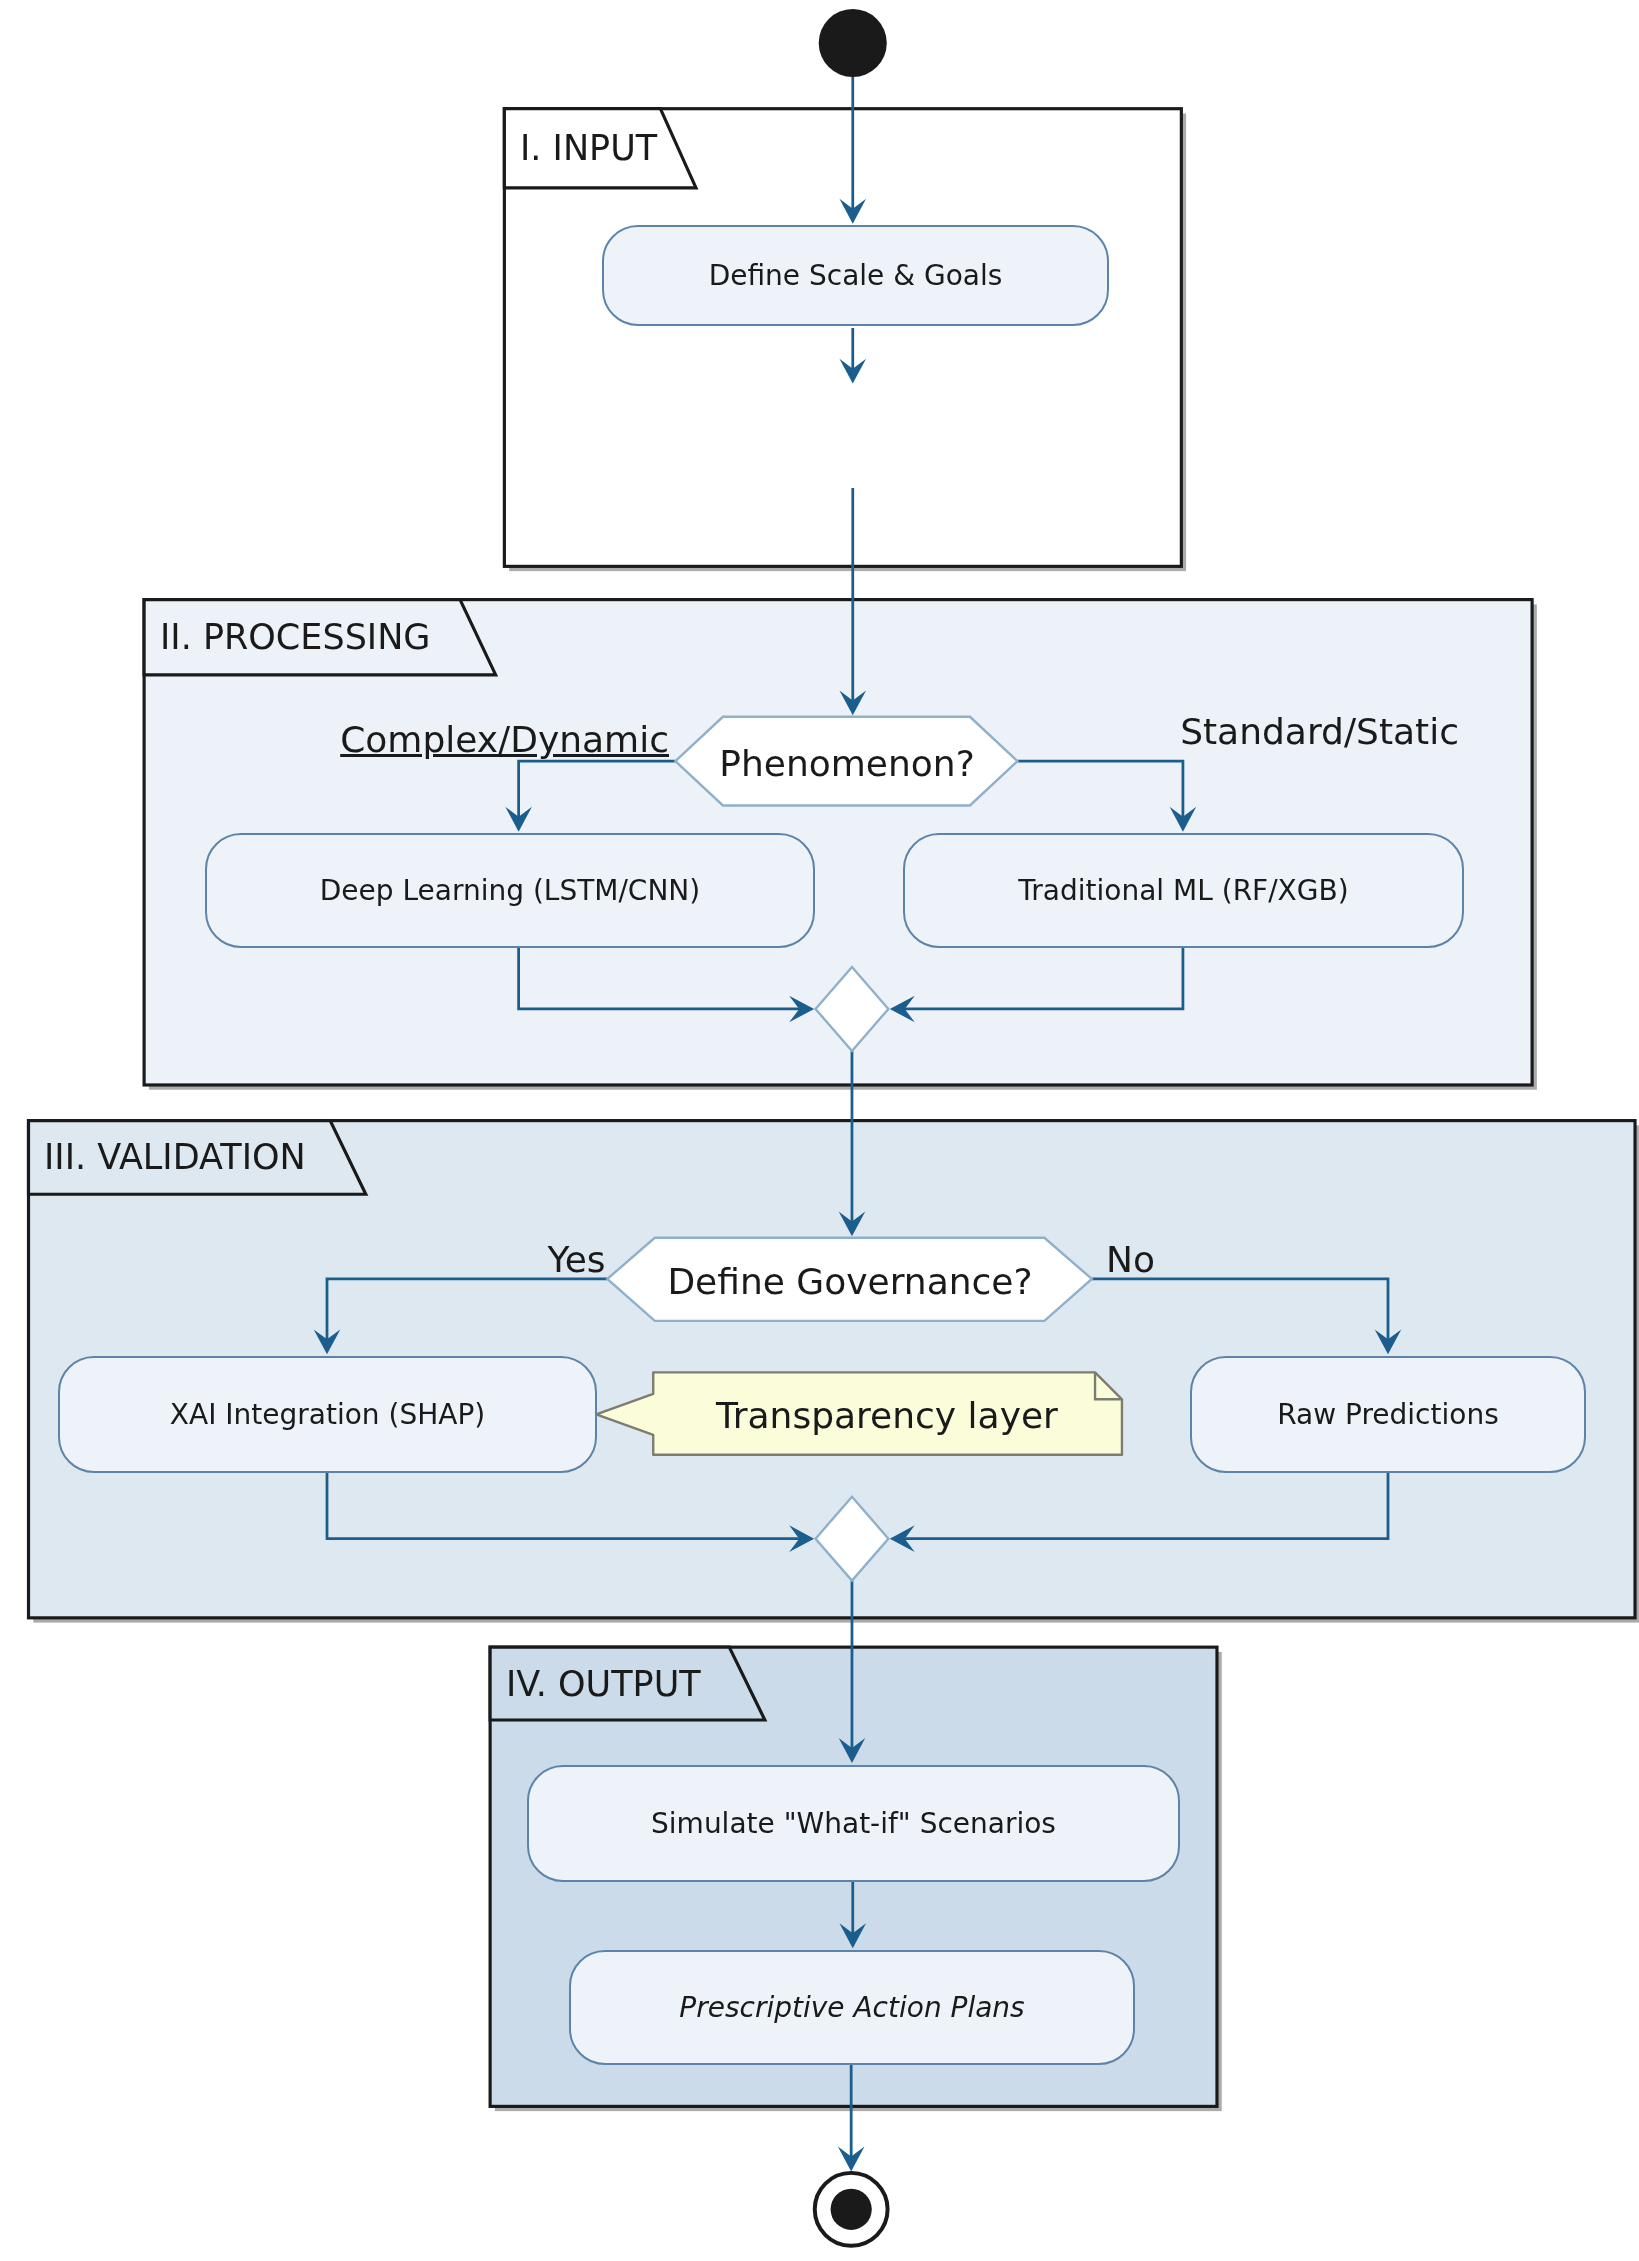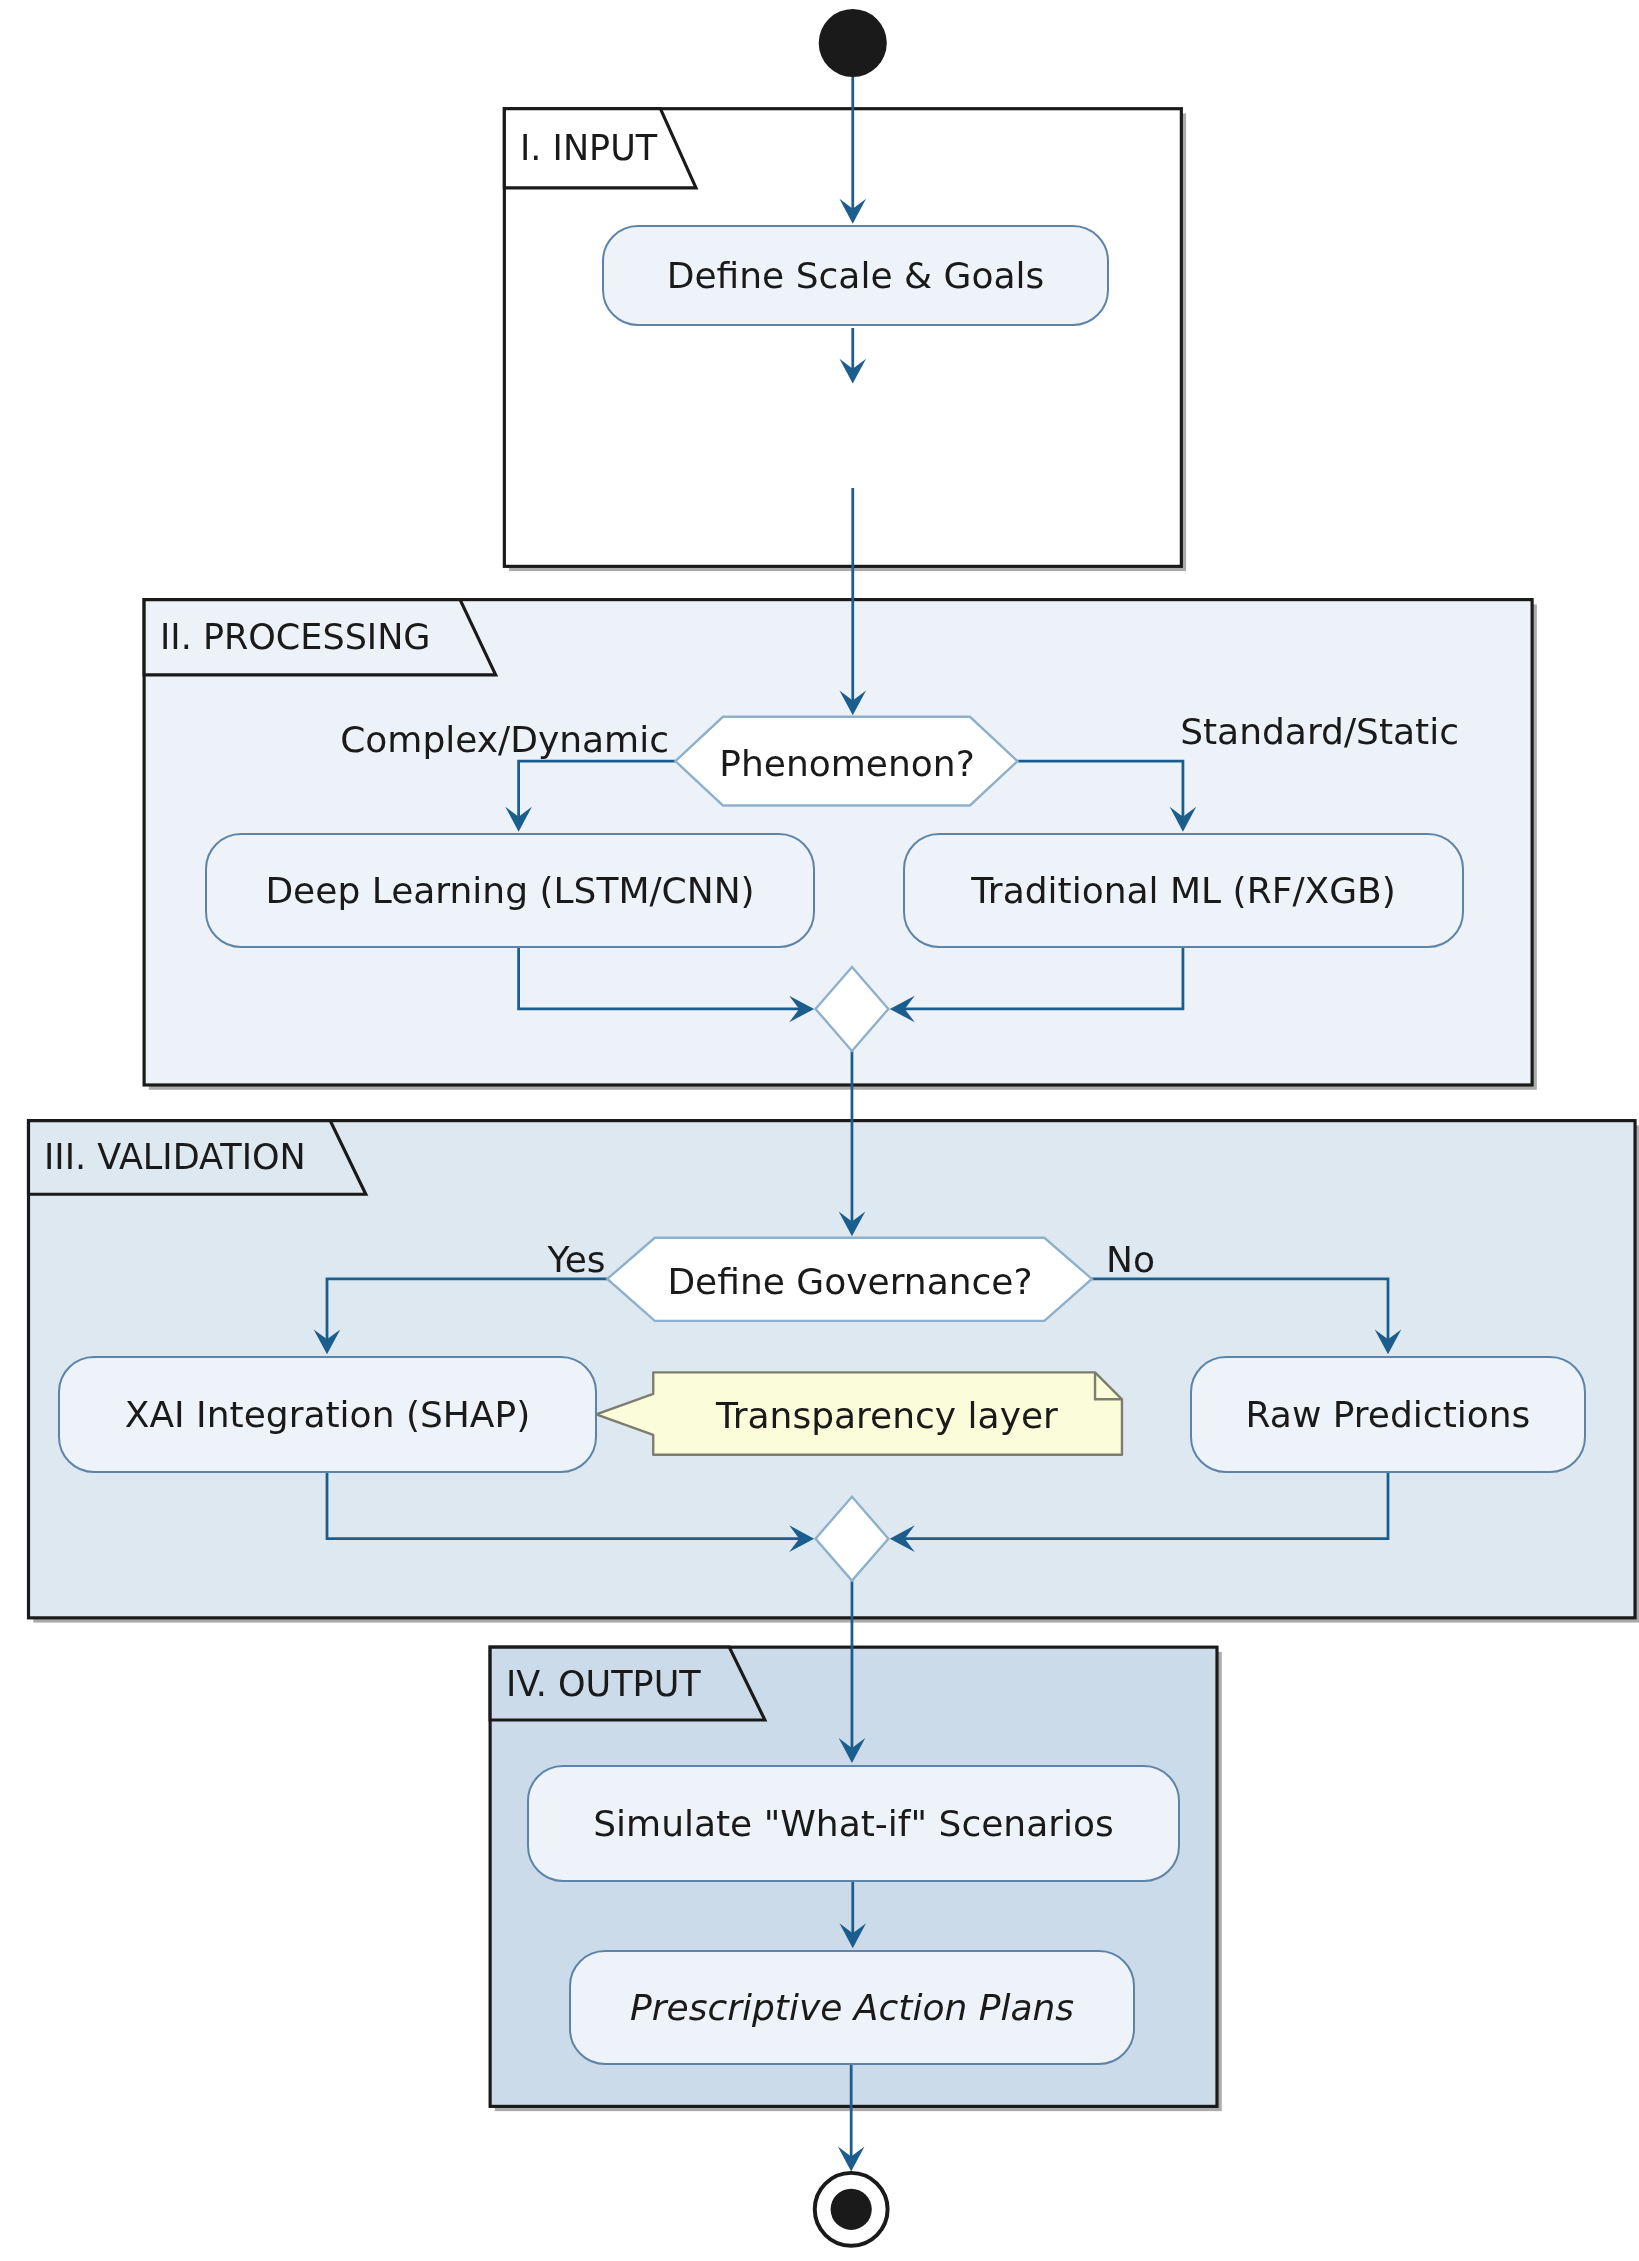--- a/index.html
+++ b/index.html
@@ -27,21 +27,21 @@
   .decision-shape{fill:var(--c-decision_fill,#FFFFFF);stroke:var(--c-decision_border,#8FB0CB);stroke-width:3;}
   .note-shape{fill:var(--c-note_fill,#FBFCDA);stroke:var(--c-note_border,#7D7D6F);stroke-width:3;stroke-linejoin:round;}
   .note-fold{fill:none;stroke:var(--c-note_border,#7D7D6F);stroke-width:3;}
   .terminal{fill:#1A1A1A;}
   .final-ring{fill:#FFFFFF;stroke:#1A1A1A;stroke-width:5;}
 
   .txt{position:absolute;white-space:nowrap;line-height:1.15;}
   .partition-label{font-size:35px;}
   .activity{position:absolute;display:flex;align-items:center;justify-content:center;
     background:var(--c-activity_fill,#EEF3F9);border:2.4px solid var(--c-activity_border,#5D84A8);
-    border-radius:36px;font-size:36px;text-align:center;}
+    border-radius:36px;font-size:28px;text-align:center;}
   .dec-label{position:absolute;display:flex;align-items:center;justify-content:center;font-size:36px;}
   .branch{font-size:36px;}
   .note-text{position:absolute;display:flex;align-items:center;justify-content:center;font-size:36px;}
 </style>
 </head>
 <body>
 
 <div id="canvas">
 
   <svg id="shapes" width="1639" height="2261" viewBox="0 0 2070 2855" xmlns="http://www.w3.org/2000/svg">
@@ -111,21 +111,21 @@
   <div class="activity" style="left:205px;top:833px;width:610px;height:115px;text-align:center;">Deep Learning (LSTM/CNN)</div>
   <div class="activity" style="left:903px;top:833px;width:561px;height:115px;">Traditional ML (RF/XGB)</div>
   <div class="activity" style="left:58px;top:1356px;width:539px;height:117px;">XAI Integration (SHAP)</div>
   <div class="activity" style="left:1190px;top:1356px;width:396px;height:117px;">Raw Predictions</div>
   <div class="activity" style="left:527px;top:1765px;width:653px;height:117px;">Simulate "What-if" Scenarios</div>
   <div class="activity" style="left:569px;top:1950px;width:566px;height:115px;font-style:italic;">Prescriptive Action Plans</div>
 
   <div class="dec-label" style="left:641px;top:739px;width:412px;height:48px;">Phenomenon?</div>
   <div class="dec-label" style="left:628px;top:1257px;width:444px;height:48px;">Define Governance?</div>
 
-  <div class="txt branch" style="left:257px;top:719px;width:412px;text-align:right;">Complex/Dynamic</div>
+  <div class="txt branch" style="left:257px;top:719px;width:412px;text-align:right;text-decoration:underline;">Complex/Dynamic</div>
   <div class="txt branch" style="left:1047px;top:711px;width:412px;text-align:right;">Standard/Static</div>
   <div class="txt branch" style="left:521px;top:1239px;width:111px;text-align:center;">Yes</div>
   <div class="txt branch" style="left:1083px;top:1239px;width:95px;text-align:center;">No</div>
 
   <div class="note-text" style="left:665px;top:1388px;width:444px;height:54px;">Transparency layer</div>
 
 </div>
 
 
 </body></html>

